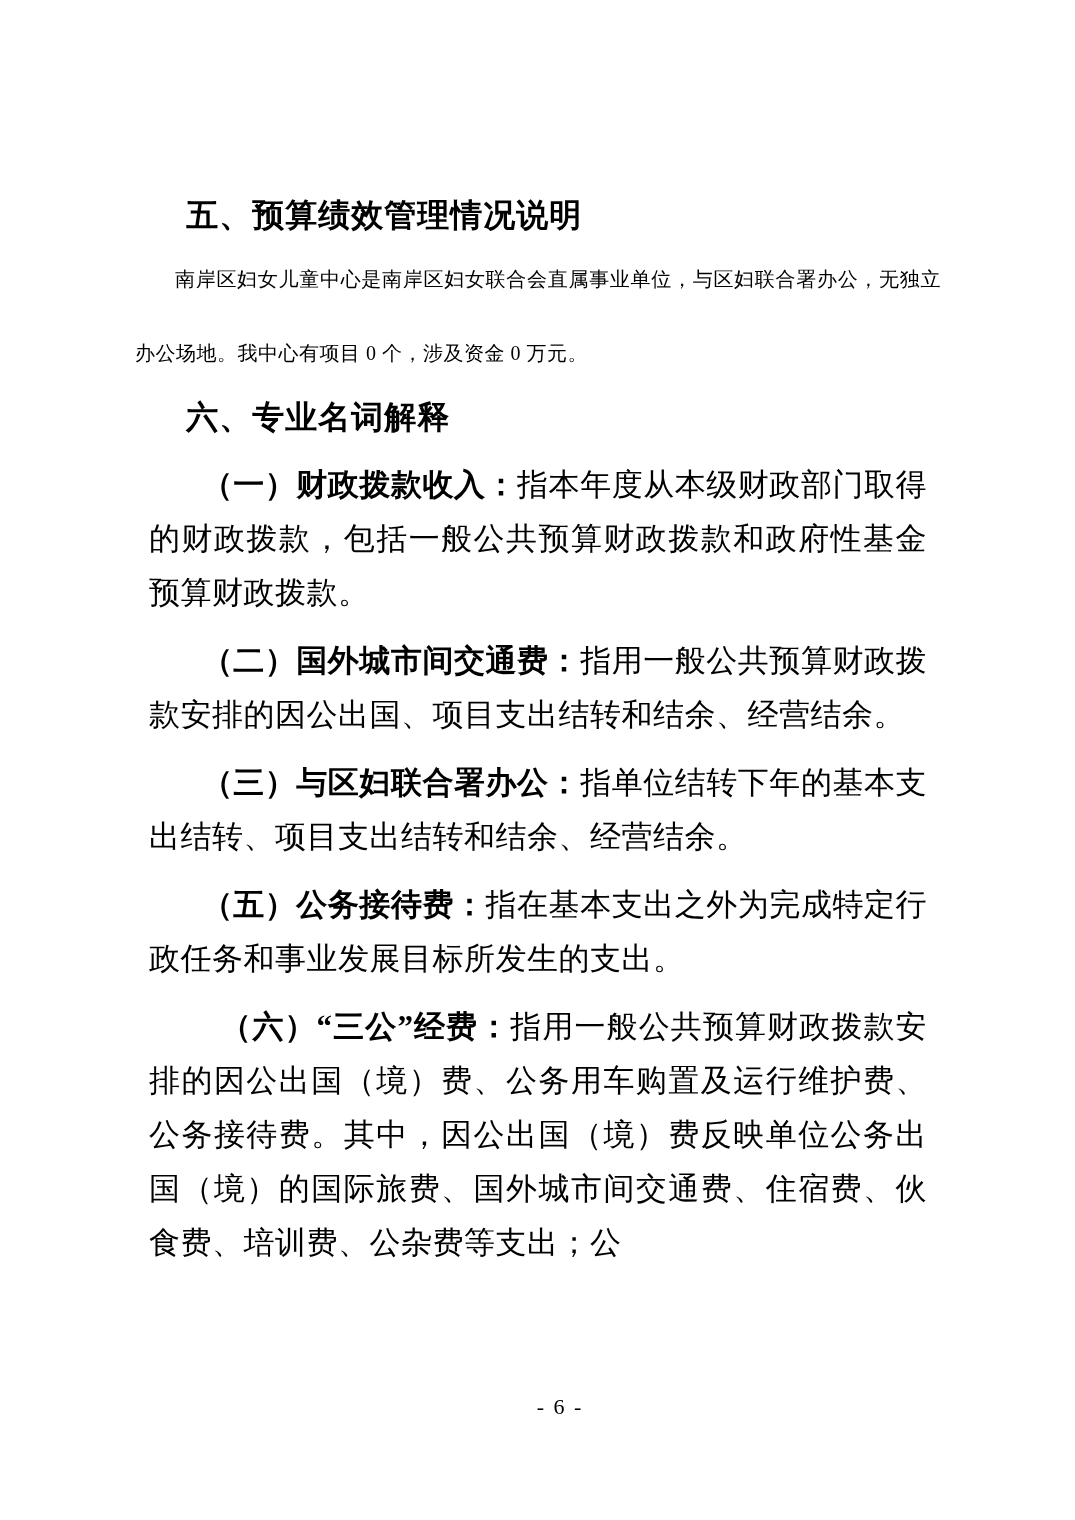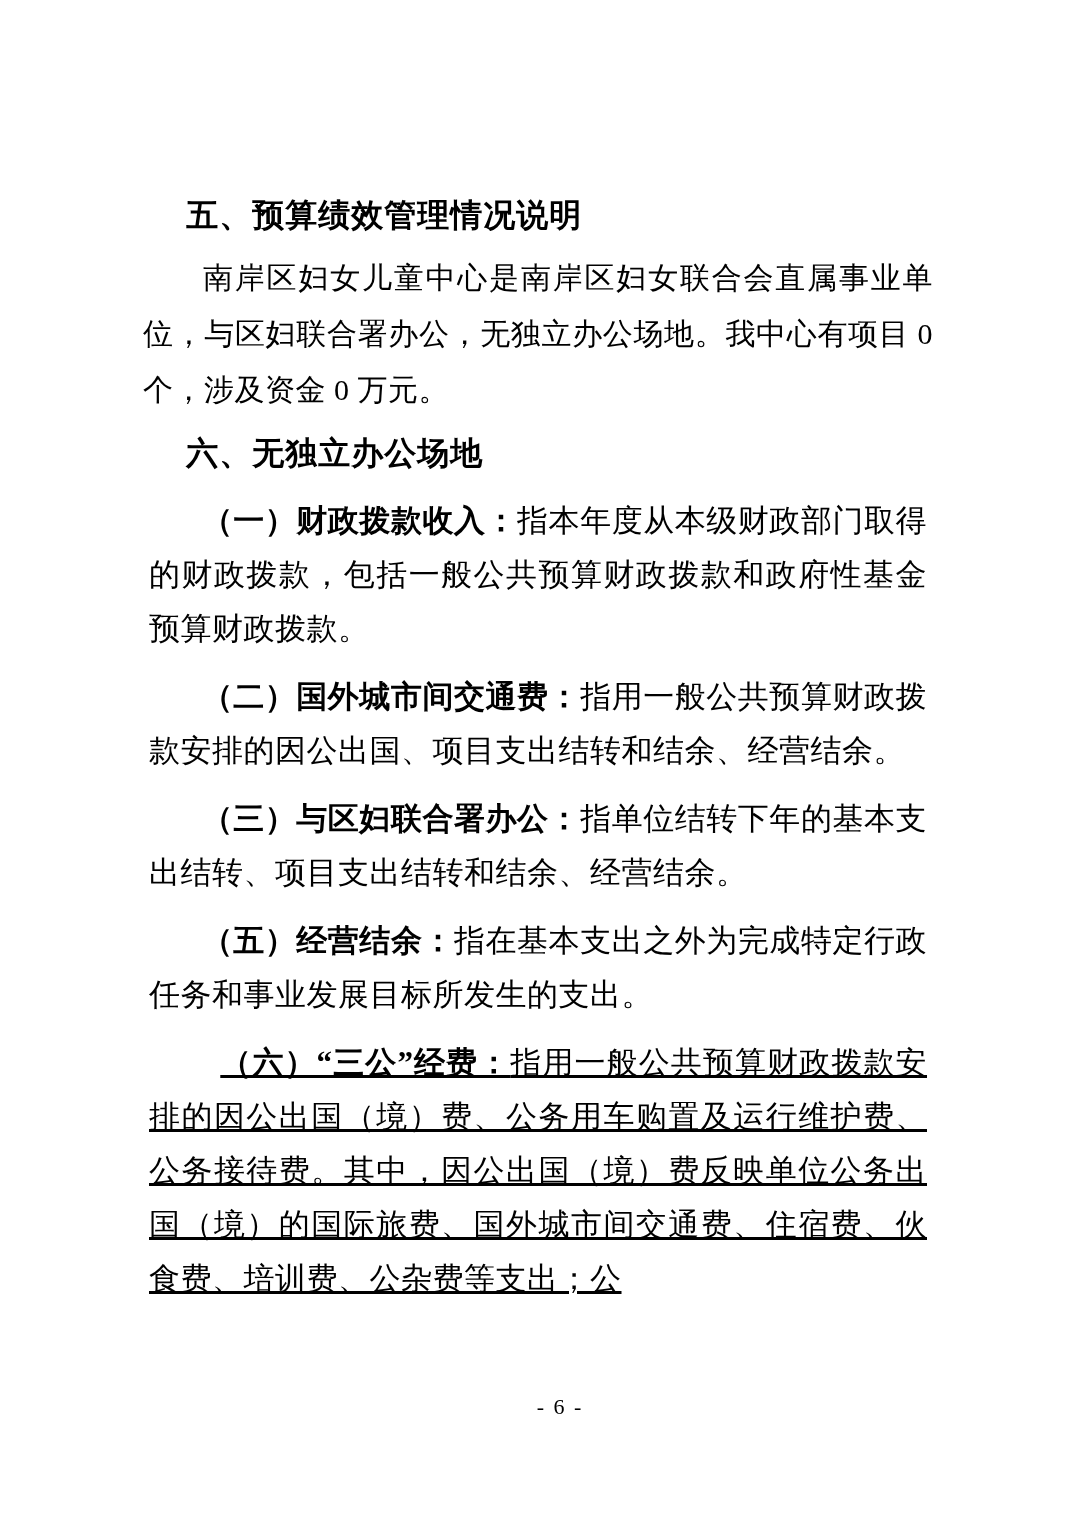--- a/index.html
+++ b/index.html
@@ -27,40 +27,39 @@
     font-family: "Liberation Sans", "DejaVu Sans", sans-serif;
     font-weight: bold;
     font-size: 32px;
     line-height: 54px;
     margin: 0;
     text-indent: 1.6em;
     letter-spacing: 1px;
     white-space: nowrap;
   }
   .body-para {
-    font-size: 30px;
-    line-height: 56px;
-    margin: 8px;
+    font-size: 20px;
+    line-height: 74px;
+    margin: 0;
     text-indent: 2em;
     text-align: justify;
     text-justify: inter-character;
     letter-spacing: 0.5px;
   }
   .term-para {
     font-size: 31px;
     line-height: 54px;
     margin: 14px;
     text-indent: 1.7em;
     text-align: justify;
     text-justify: inter-character;
     letter-spacing: 0.5px;
   }
   .term-para.extra-indent {
     text-indent: 2.3em;
-    text-decoration: underline;
   }
   .term-label {
     font-weight: bold;
   }
   .footer {
     position: absolute;
     left: 0;
     top: 1393px;
     width: 100%;
     text-align: center;
@@ -72,29 +71,29 @@
 </head>
 <body>
 
 <div class="page">
   <div class="content">
 
     <p class="section-heading">五、预算绩效管理情况说明</p>
 
     <p class="body-para">南岸区妇女儿童中心是南岸区妇女联合会直属事业单位，与区妇联合署办公，无独立办公场地。我中心有项目 0 个，涉及资金 0 万元。</p>
 
-    <p class="section-heading">六、无独立办公场地</p>
+    <p class="section-heading">六、专业名词解释</p>
 
     <p class="term-para"><span class="term-label">（一）财政拨款收入：</span><span>指本年度从本级财政部门取得的财政拨款，包括一般公共预算财政拨款和政府性基金预算财政拨款。</span></p>
 
     <p class="term-para"><span class="term-label">（二）国外城市间交通费：</span><span>指用一般公共预算财政拨款安排的因公出国、项目支出结转和结余、经营结余。</span></p>
 
     <p class="term-para"><span class="term-label">（三）与区妇联合署办公：</span><span>指单位结转下年的基本支出结转、项目支出结转和结余、经营结余。</span></p>
 
 
-    <p class="term-para"><span class="term-label">（五）经营结余：</span><span>指在基本支出之外为完成特定行政任务和事业发展目标所发生的支出。</span></p>
+    <p class="term-para"><span class="term-label">（五）公务接待费：</span><span>指在基本支出之外为完成特定行政任务和事业发展目标所发生的支出。</span></p>
 
     <p class="term-para extra-indent"><span class="term-label">（六）“三公”经费：</span><span>指用一般公共预算财政拨款安排的因公出国（境）费、公务用车购置及运行维护费、公务接待费。其中，因公出国（境）费反映单位公务出国（境）的国际旅费、国外城市间交通费、住宿费、伙食费、培训费、公杂费等支出；公</span></p>
 
   </div>
 
   <div class="footer">- 6 -</div>
 </div>
 
 </body></html>

